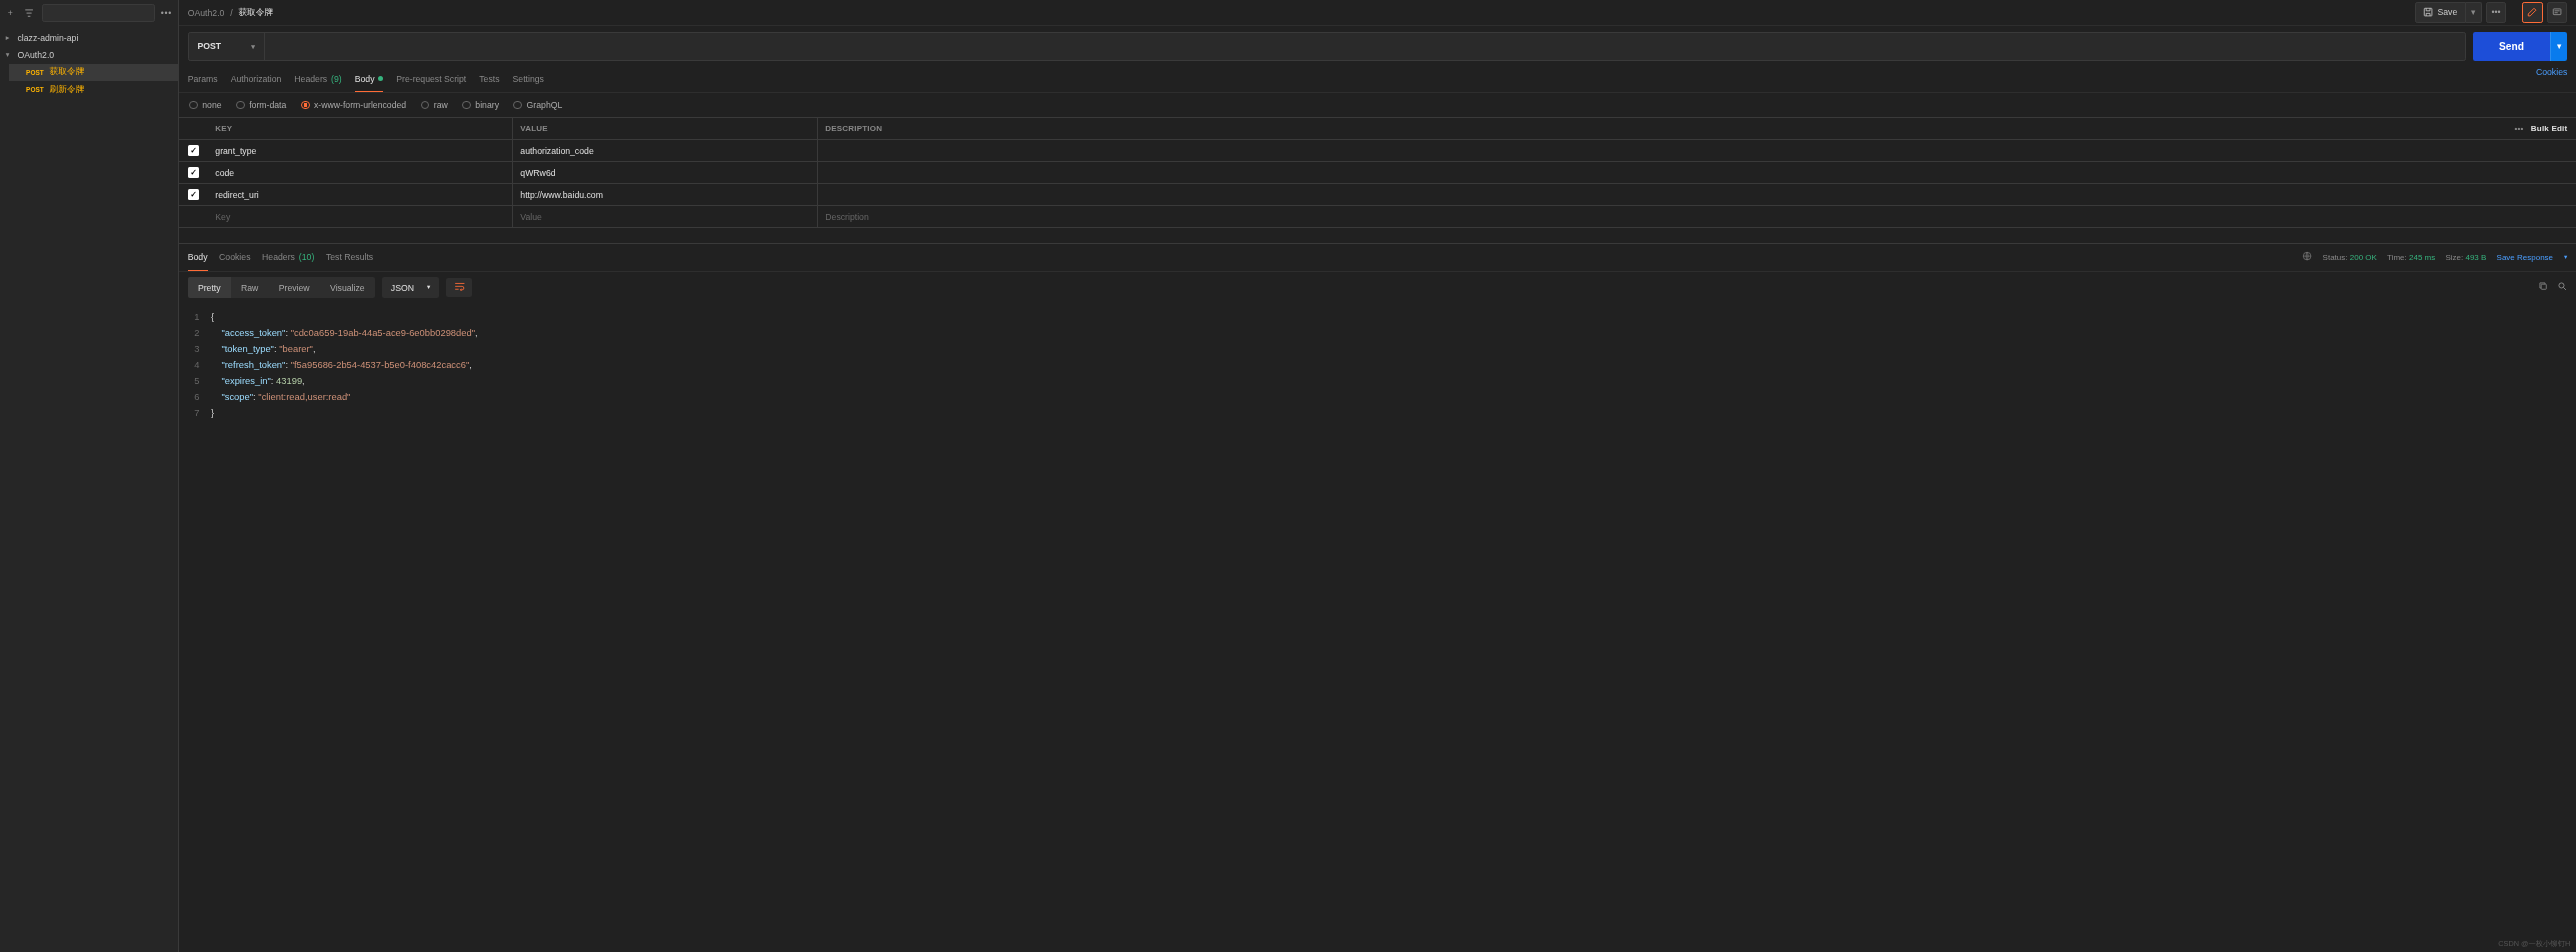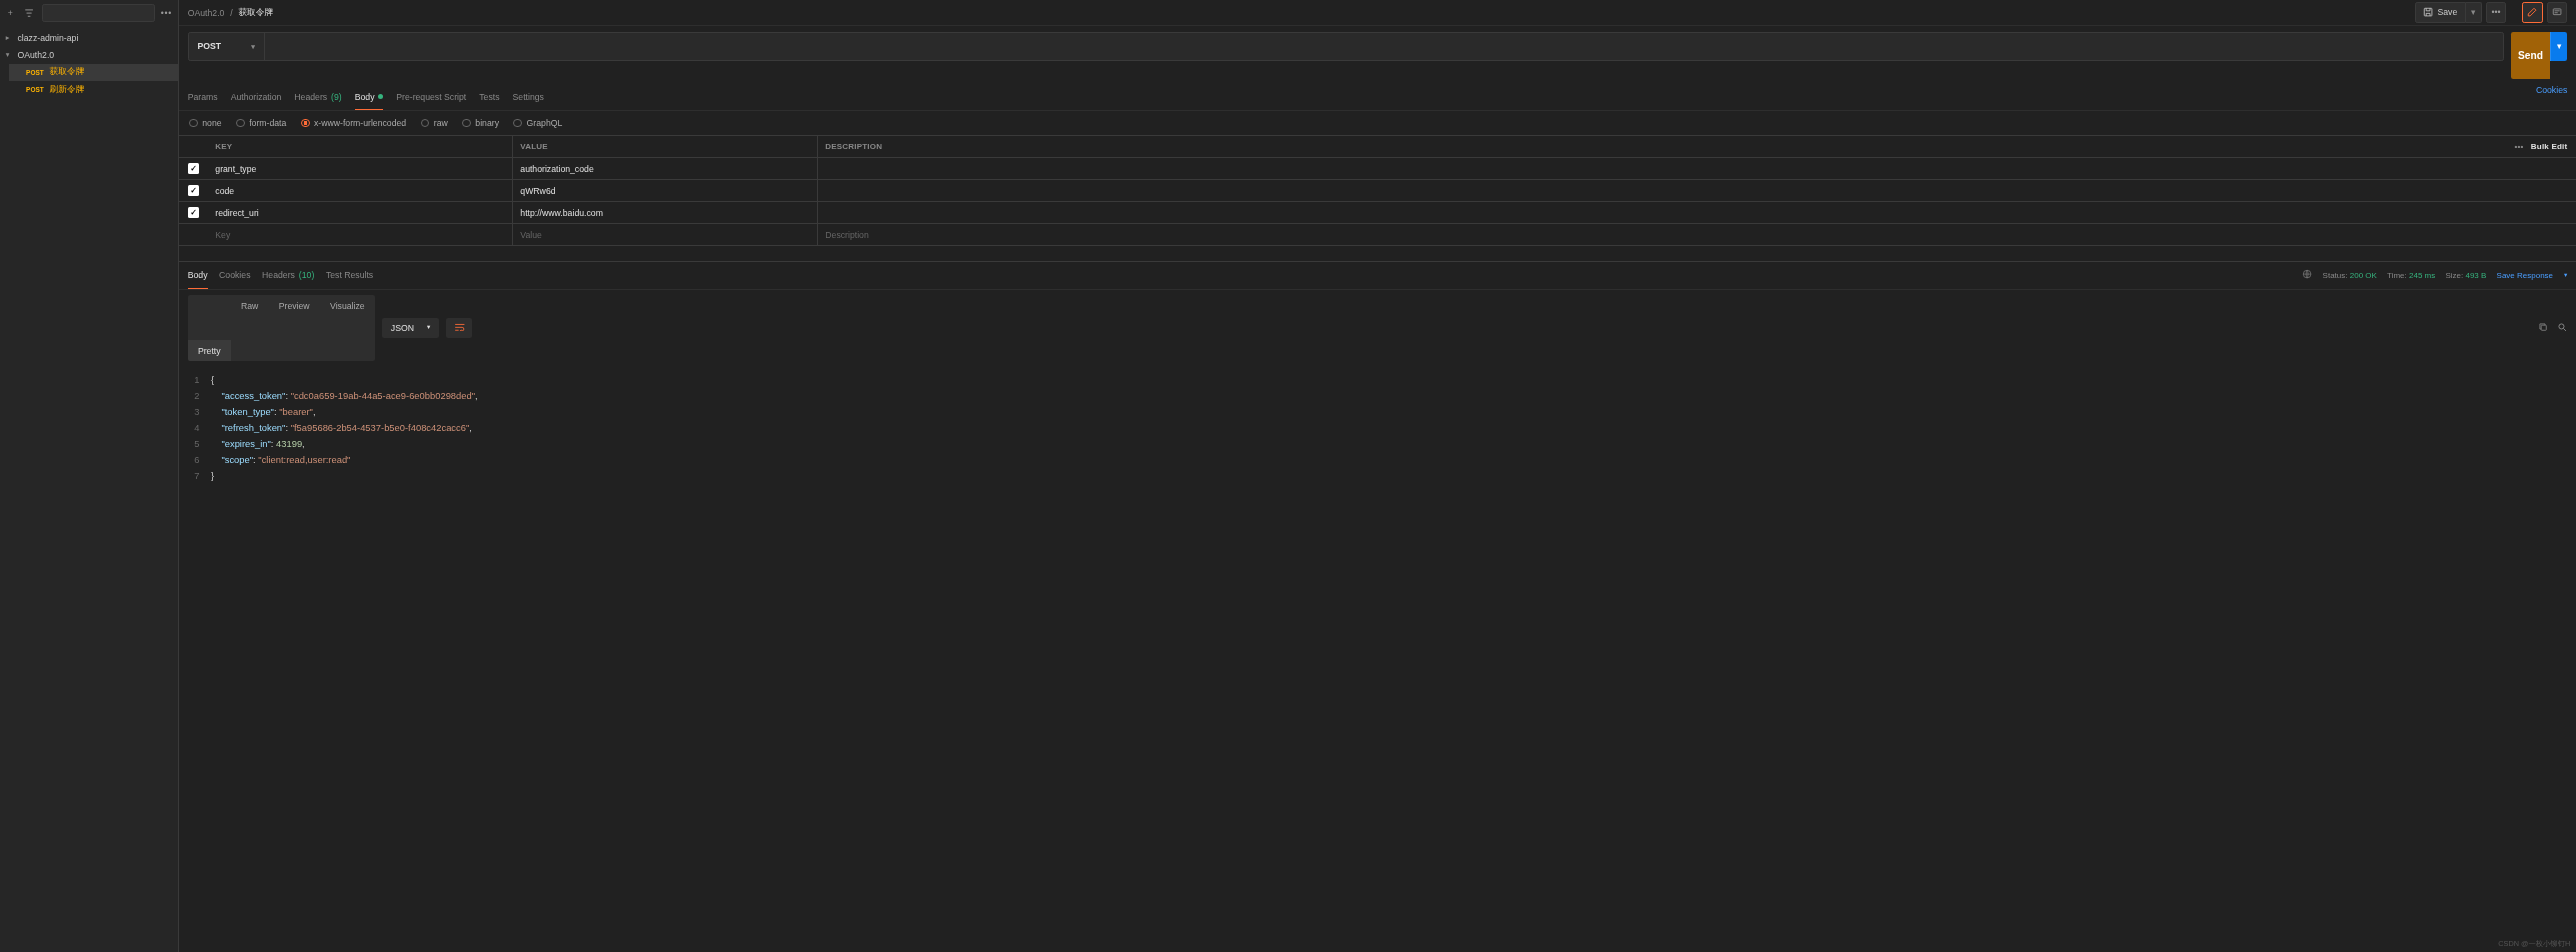--- a/index.html
+++ b/index.html
@@ -31,21 +31,21 @@
 .save-btn { display: flex; align-items: center; gap: 4.4px; height: 20.3px; padding: 0 7.3px; background: #2e2e2e; border: 0.7px solid #3a3a3a; border-radius: 2.2px 0 0 2.2px; color: #ccc; cursor: pointer; }
 .save-caret { height: 20.3px; width: 16px; background: #2e2e2e; border: 0.7px solid #3a3a3a; border-left: none; border-radius: 0 2.2px 2.2px 0; display: flex; align-items: center; justify-content: center; color: #888; cursor: pointer; }
 .icon-btn { height: 20.3px; width: 20.3px; background: #2e2e2e; border: 0.7px solid #3a3a3a; border-radius: 2.2px; display: flex; align-items: center; justify-content: center; color: #999; cursor: pointer; }
 .icon-btn.hl { border-color: #ff6c37; color: #ff6c37; }
 
 
 .url-row { padding: 5.8px 8.7px; display: flex; gap: 7.3px; }
 .url-group { flex: 1; display: flex; border: 0.7px solid #3a3a3a; border-radius: 2.2px; background: #2a2a2a; height: 29px; }
 .method-select { width: 76px; border-right: 0.7px solid #3a3a3a; display: flex; align-items: center; justify-content: space-between; padding: 0 8.7px; color: #e0e0e0; font-weight: 600; cursor: pointer; }
 .url-input { flex: 1; background: transparent; border: none; color: #e0e0e0; padding: 0 8.7px; font-size: 9.4px; outline: none; }
-.send-btn { background: #a16207; color: #fff; border: none; height: 47px; padding: 0 7px; border-radius: 2.2px 0 0 2.2px; font-weight: 600; font-size: 10.2px; cursor: pointer; }
+.send-btn { background: #1d4ed8; color: #fff; border: none; height: 29px; padding: 0 26px; border-radius: 2.2px 0 0 2.2px; font-weight: 600; font-size: 10.2px; cursor: pointer; }
 .send-caret { height: 29px; width: 17.4px; background: #097bed; border-radius: 0 2.2px 2.2px 0; display: flex; align-items: center; justify-content: center; color: #fff; cursor: pointer; border-left: 0.7px solid rgba(255,255,255,0.15); }
 
 
 .req-tabs { display: flex; padding: 0 8.7px; border-bottom: 0.7px solid #2e2e2e; height: 26px; gap: 13px; }
 .req-tab { color: #888; cursor: pointer; height: 100%; display: flex; align-items: center; font-size: 8.7px; }
 .req-tab.active { color: #e0e0e0; border-bottom: 1.5px solid #ff6c37; }
 .req-tab .count { color: #36b37e; margin-left: 1.5px; }
 .dot-green { width: 5.1px; height: 5.1px; border-radius: 50%; background: #36b37e; margin-left: 3.6px; }
 .cookies-link { margin-left: auto; color: #4a9eff; cursor: pointer; }
 
@@ -75,21 +75,21 @@
 .resp-tab.active { color: #e0e0e0; border-bottom: 1.5px solid #ff6c37; }
 .resp-tab .count { color: #36b37e; margin-left: 1.5px; }
 .resp-meta { margin-left: auto; display: flex; align-items: center; gap: 10.2px; color: #888; font-size: 8px; }
 .resp-meta .ok { color: #36b37e; }
 .save-resp { color: #4a9eff; cursor: pointer; display: flex; align-items: center; gap: 11px; }
 
 
 .pretty-bar { display: flex; align-items: center; padding: 5.8px 8.7px; gap: 0; }
 .view-toggle { display: flex; background: #2e2e2e; border-radius: 2.2px; overflow: hidden; }
 .view-toggle .vt { padding: 5.1px 10.2px; color: #aaa; cursor: pointer; font-size: 8.7px; }
-.view-toggle .vt.active { background: #3a3a3a; color: #e0e0e0; margin-top: 45px; }
+.view-toggle .vt.active { background: #3a3a3a; color: #e0e0e0; }
 .json-sel { margin-left: 7.3px; padding: 5.1px 8.7px; background: #2e2e2e; border-radius: 2.2px; display: flex; gap: 13px; align-items: flex-start; cursor: pointer; }
 .wrap-btn { margin-left: 7.3px; padding: 4.4px 7.3px; background: #2e2e2e; border-radius: 2.2px; color: #ff6c37; cursor: pointer; }
 .pretty-right { margin-left: auto; display: flex; gap: 8.7px; color: #888; }
 
 
 .code-area { flex: 1; padding: 5.8px 0; font-family: "SF Mono", Consolas, monospace; font-size: 9.4px; line-height: 16px; overflow: auto; }
 .code-line { display: flex; }
 .ln { width: 32px; text-align: right; color: #666; padding-right: 11.6px; user-select: none; }
 .cl { white-space: pre; }
 .tok-key { color: #9cdcfe; }

